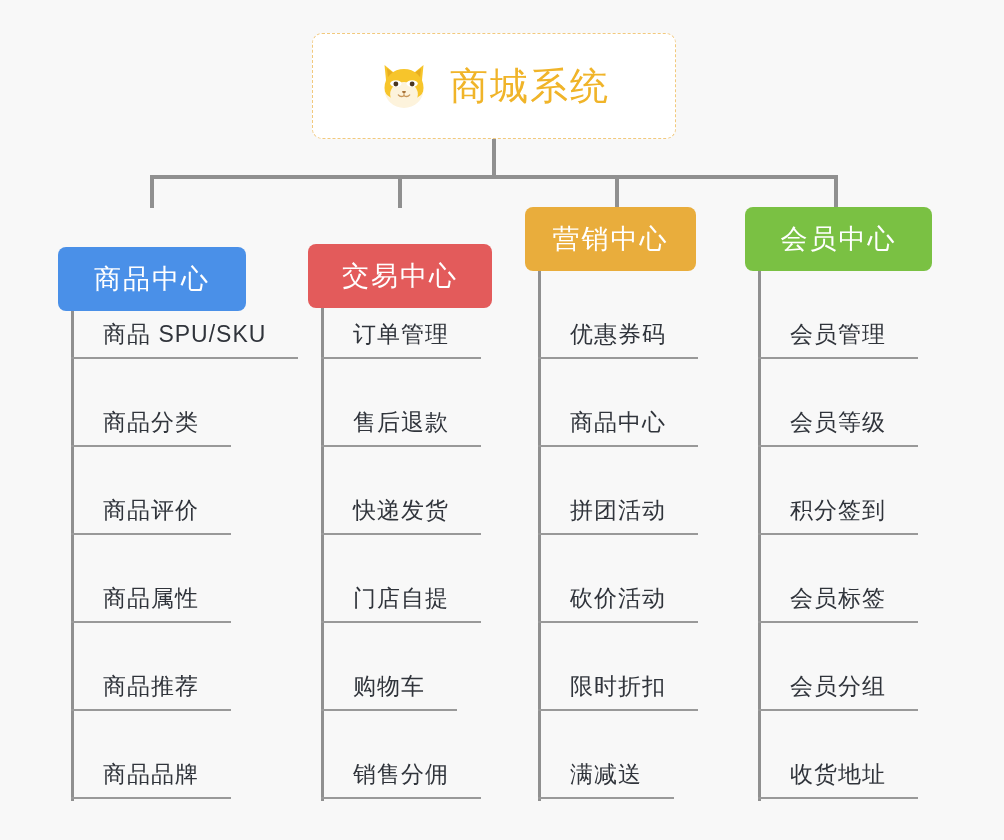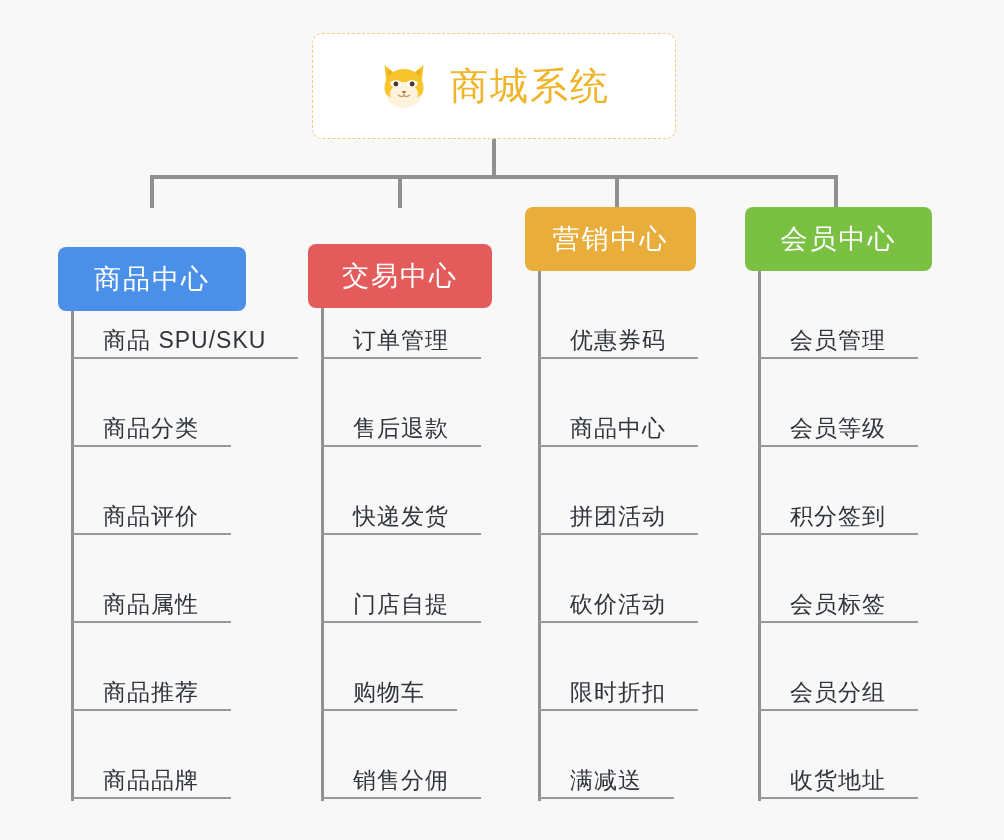--- a/index.html
+++ b/index.html
@@ -125,21 +125,21 @@
 
   .leaf {
     height: 88px;
     box-sizing: border-box;
     position: relative;
     display: flex;
     align-items: flex-end;
   }
   .leaf-inner {
     display: inline-block;
-    padding: 0 32px 4px 32px;
+    padding: 0 32px 10px 32px;
     border-bottom: 2px solid #999999;
     white-space: nowrap;
   }
   .leaf-label {
     font-size: 23px;
     line-height: 1.1;
     color: #30343b;
     letter-spacing: 1px;
     white-space: nowrap;
   }

